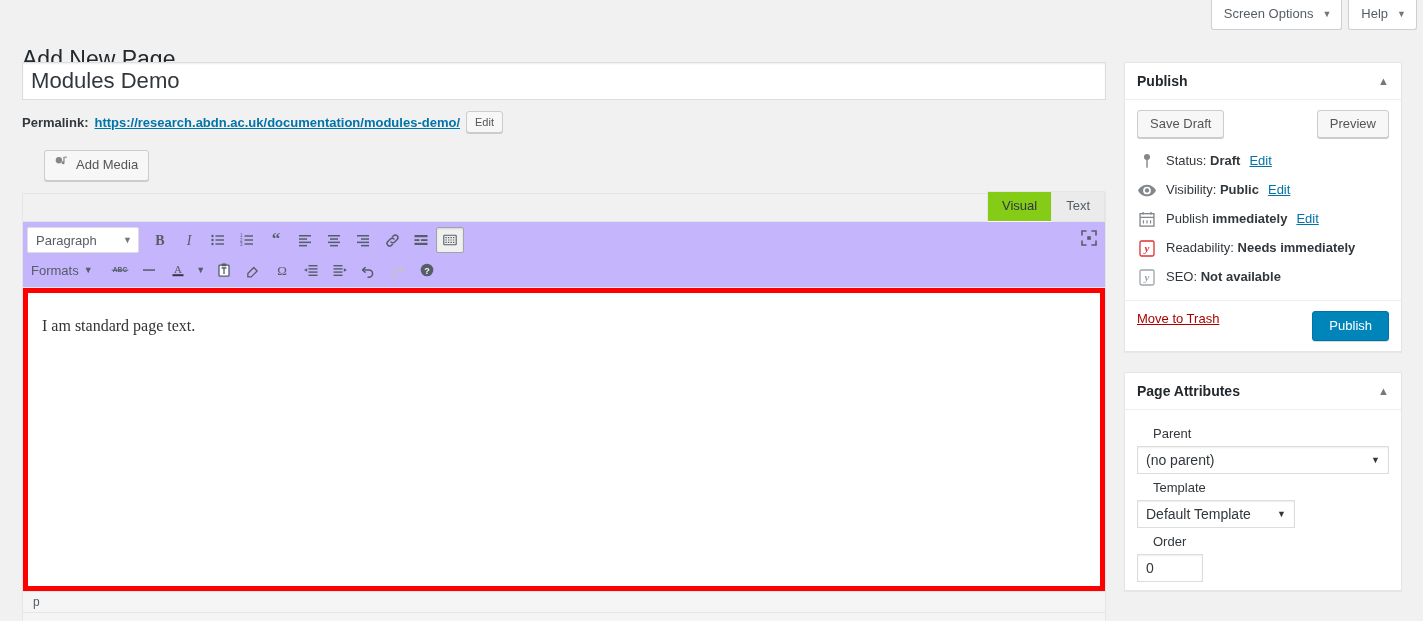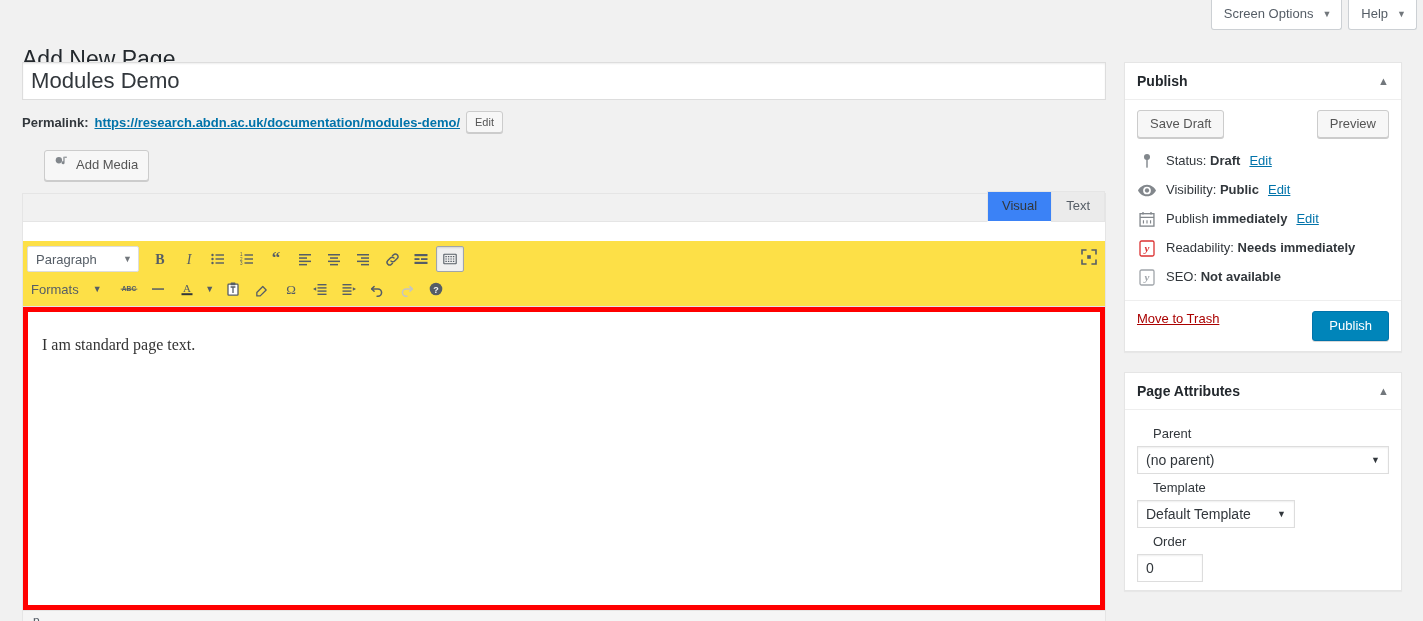--- a/index.html
+++ b/index.html
@@ -70,42 +70,42 @@
   .editor-tabs {
     position: relative; height: 28px; background: #f1f1f1;
     border-bottom: 1px solid #e5e5e5;
   }
   .tabs-right { position: absolute; right: 0; bottom: -1px; display: flex; }
   .ed-tab {
     padding: 5px 14px 6px; font-size: 13px; line-height: 18px;
     border: 1px solid #e5e5e5; border-bottom-color: #e5e5e5;
     background: #ebebeb; color: #555d66; cursor: pointer; margin-left: -1px;
   }
-  .ed-tab.active { background: #3b82f6; border-bottom-color: #fff; color: #32373c; }
+  .ed-tab.active { background: #84cc16; border-bottom-color: #fff; color: #32373c; }
 
   .toolbar {
-    background: #fde047; border-bottom: 1px solid #e5e5e5;
-    padding: 3px 4px 2px 4px; position: relative; margin-top: 19px;
+    background: #c4b5fd; border-bottom: 1px solid #e5e5e5;
+    padding: 3px 4px 2px 4px; position: relative;
   }
   .trow { display: flex; align-items: center; height: 30px; gap: 1px; }
   .tbtn {
     width: 28px; height: 26px; display: flex; align-items: center; justify-content: center;
     color: #555d66; cursor: pointer; border: 1px solid transparent; border-radius: 2px;
   }
   .tbtn.pressed { border-color: #a0a5aa; background: #f0f0f0; box-shadow: inset 0 1px 2px rgba(0,0,0,.12); }
   .tbtn.disabled { color: #c3c4c5; }
   .tbtn svg { display: block; }
   .sel-box {
     height: 26px; min-width: 112px; background: #fff; border: 1px solid #ddd;
     border-radius: 2px; display: flex; align-items: center; justify-content: space-between;
     padding: 0 6px 0 8px; font-size: 13px; color: #555d66; cursor: pointer; margin-right: 6px;
   }
   .sel-box .caret { font-size: 9px; color: #72777c; }
   .txt-drop {
-    display: flex; align-items: center; gap: 14px; padding: 0 8px 0 4px;
+    display: flex; align-items: center; gap: 5px; padding: 0 8px 0 4px;
     height: 26px; font-size: 13px; color: #555d66; cursor: pointer; margin-right: 4px;
   }
   .txt-drop .caret { font-size: 9px; }
   .fs-btn { position: absolute; right: 6px; top: 6px; cursor: pointer; }
 
   
   .content-area {
     border: 5px solid #ff0000; background: #fff;
     height: 303px; padding: 21px 14px; overflow: hidden;
   }

